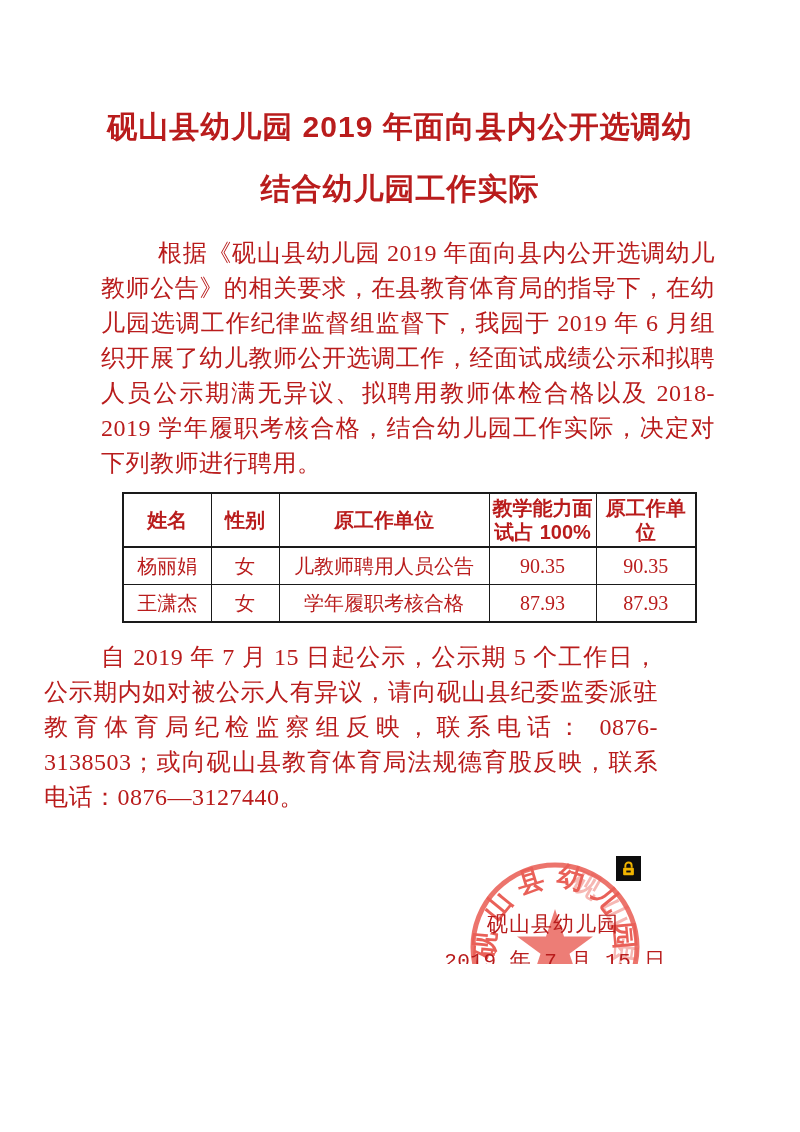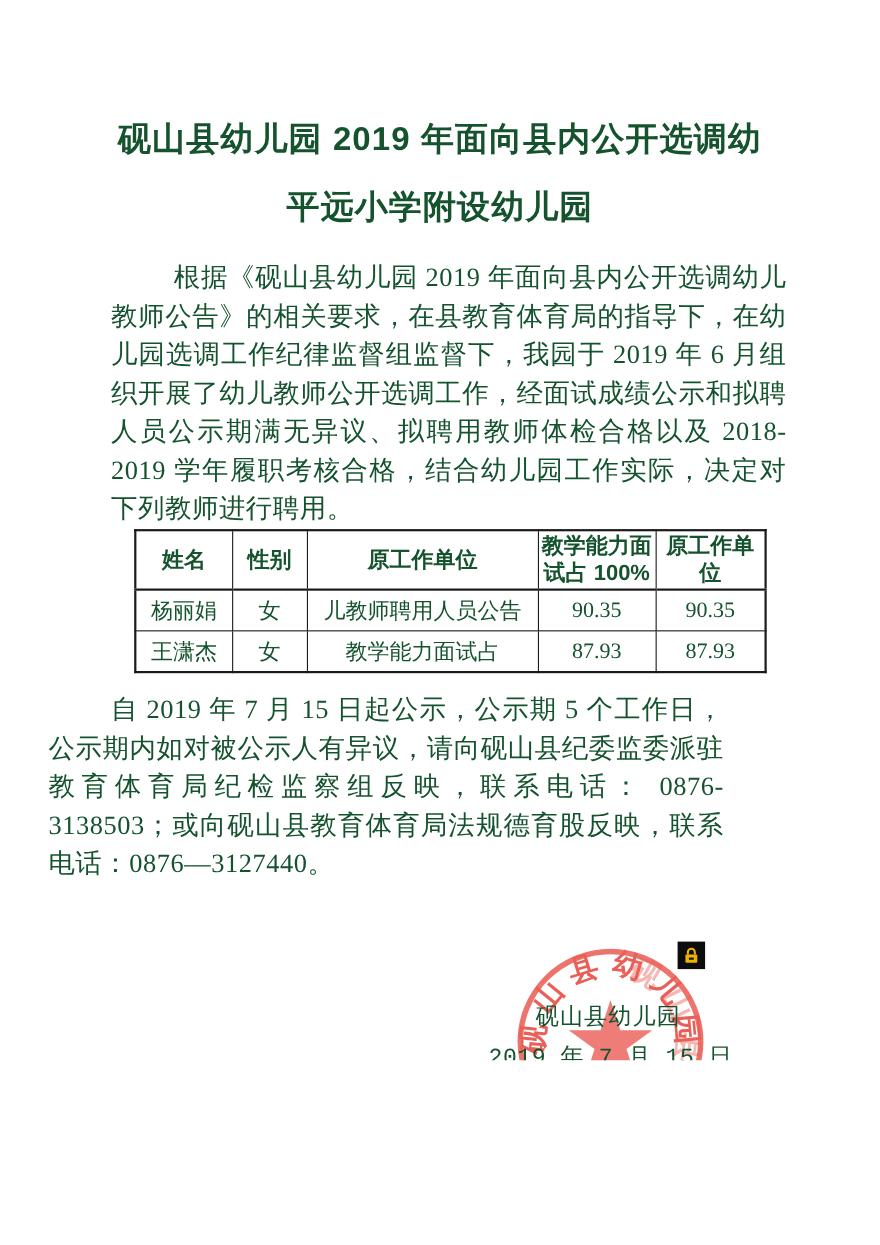--- a/index.html
+++ b/index.html
@@ -3,21 +3,21 @@
 <meta charset="utf-8">
 <style>
   html, body { margin: 0; padding: 0; background: #ffffff; }
   .page {
     position: relative;
     width: 800px;
     height: 964px;
     background: #ffffff;
     overflow: hidden;
     font-family: "Liberation Serif", "DejaVu Serif", serif;
-    color: #14532d;
+    color: #b91c1c;
   }
   .doc-title {
     margin: 0;
     padding-top: 96px;
     text-align: center;
     font-family: "Liberation Sans", "DejaVu Sans", sans-serif;
     font-weight: 700;
     font-size: 30px;
     line-height: 62px;
     letter-spacing: 1px;
@@ -27,21 +27,21 @@
     margin: 0 85px 0 101px;
     font-size: 24px;
     line-height: 35px;
     text-align: justify;
     letter-spacing: 0.5px;
   }
   .para-1 { margin-top: 16px; text-indent: 57px; }
   .para-2 { margin-top: 17px; text-indent: 57px; margin-left: 44px; }
 
   .hire-table {
-    margin: 0 0 0 122px;
+    margin: 11px 0 0 122px;
     border-collapse: collapse;
     table-layout: fixed;
     width: 573px;
     font-size: 20px;
   }
   .hire-table td, .hire-table th {
     border: 1px solid #1a1a1a;
     text-align: center;
     vertical-align: middle;
     padding: 1px 2px;
@@ -112,21 +112,21 @@
     display: flex; align-items: center; justify-content: center;
   }
 </style>
 </head>
 <body>
 
 <div class="page">
 
   <h1 class="doc-title">
     <span>砚山县幼儿园 2019 年面向县内公开选调幼</span><br>
-    <span>平远小学附设幼儿园</span>
+    <span>结合幼儿园工作实际</span>
   </h1>
 
   <p class="body-para para-1">根据《砚山县幼儿园 2019 年面向县内公开选调幼儿教师公告》的相关要求，在县教育体育局的指导下，在幼儿园选调工作纪律监督组监督下，我园于 2019 年 6 月组织开展了幼儿教师公开选调工作，经面试成绩公示和拟聘人员公示期满无异议、拟聘用教师体检合格以及 2018-2019 学年履职考核合格，结合幼儿园工作实际，决定对下列教师进行聘用。</p>
 
   <table class="hire-table">
     <colgroup>
       <col class="col-name">
         <col class="col-sex">
         <col class="col-unit">
         <col class="col-score">
@@ -145,21 +145,21 @@
       <tr>
         <td>杨丽娟</td>
         <td>女</td>
         <td>儿教师聘用人员公告</td>
         <td>90.35</td>
         <td>90.35</td>
       </tr>
       <tr>
         <td>王潇杰</td>
         <td>女</td>
-        <td>教学能力面试占</td>
+        <td>学年履职考核合格</td>
         <td>87.93</td>
         <td>87.93</td>
       </tr>
     </tbody>
   </table>
 
   <p class="body-para para-2">自 2019 年 7 月 15 日起公示，公示期 5 个工作日，公示期内如对被公示人有异议，请向砚山县纪委监委派驻教育体育局纪检监察组反映，联系电话： 0876-3138503；或向砚山县教育体育局法规德育股反映，联系电话：0876—3127440。</p>
 
   <svg class="seal-svg" width="170" height="170" viewBox="0 0 170 170" aria-hidden="true">
     <defs>

